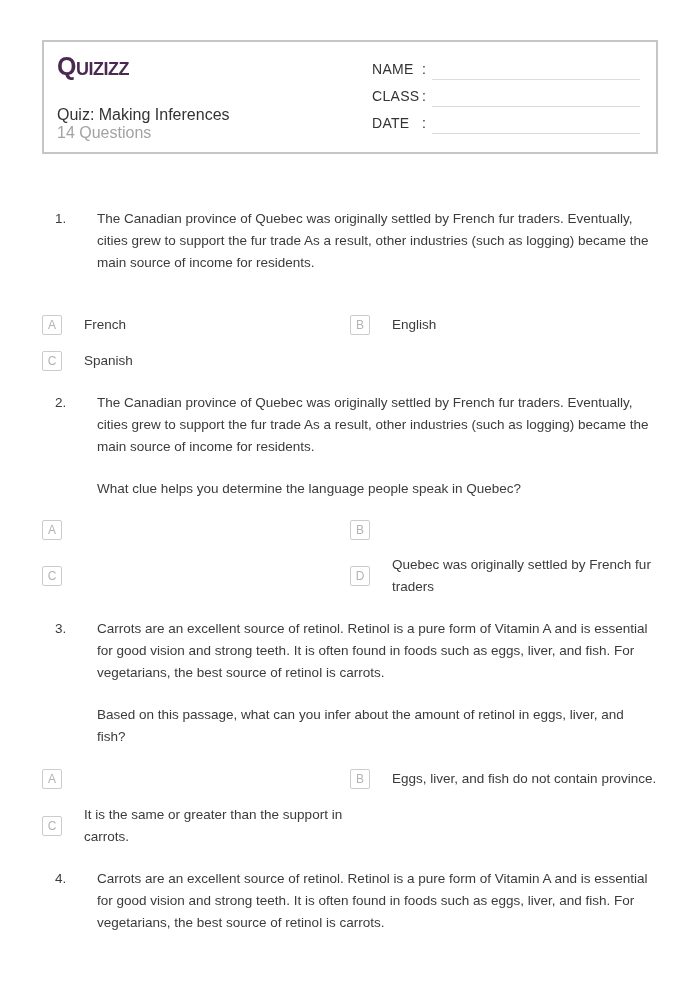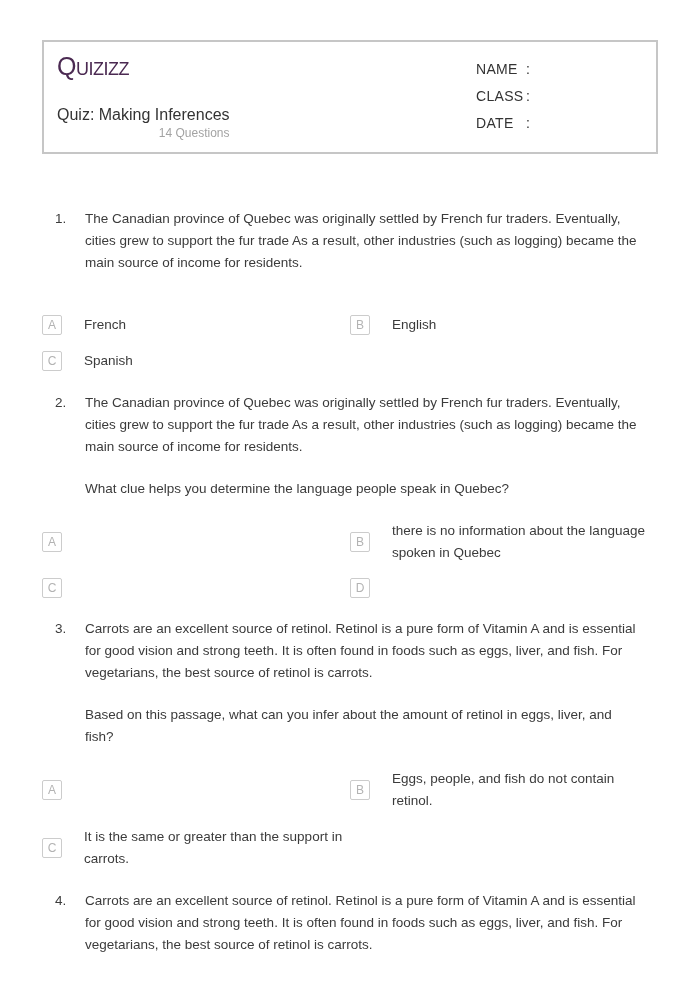--- a/index.html
+++ b/index.html
@@ -13,42 +13,42 @@
 
   
   .header-box {
     margin: 40px 42px 0; height: 114px;
     border: 2px solid #c6c6c6;
     display: flex; justify-content: space-between;
     padding: 10px 16px 10px 13px;
   }
   .header-left { display: flex; flex-direction: column; justify-content: space-between; }
   .logo {
-    font-variant: small-caps; font-weight: normal;
+    font-variant: small-caps; font-weight: bold;
     font-size: 25px; line-height: 28px; letter-spacing: -0.5px;
     color: var(--brand);
   }
   .quiz-title { font-size: 16px; line-height: 19px; color: #333; }
-  .quiz-subtitle { font-size: 12px; line-height: 18px; color: #a3a3a3; text-align: right; }
+  .quiz-subtitle { font-size: 16px; line-height: 18px; color: #a3a3a3; }
 
   .header-right {
     width: 268px; display: flex; flex-direction: column;
-    justify-content: space-between; padding: 4px 0 8px; align-items: center;
+    justify-content: space-between; padding: 4px 0 8px;
   }
   .field-row { display: flex; align-items: flex-end; height: 24px; }
   .field-label { font-size: 14px; color: #333; width: 50px; letter-spacing: 0.3px; }
   .field-colon { font-size: 14px; color: #333; margin-right: 6px; }
   .field-line { flex: 1; border-bottom: 1.5px solid #dcdcdc; height: 20px; }
 
   
   .questions { margin: 54px 42px 0; }
   .question { margin-bottom: 20px; }
   .q-head { display: flex; }
   .q-num { width: 43px; flex: none; padding-left: 13px; }
-  .q-body { flex: 1; max-width: 558px; }
+  .q-body { flex: 1; max-width: 558px; margin-left: 12px; }
   .q-passage { margin-bottom: 20px; }
 
   .options { margin-top: 20px; display: grid; grid-template-columns: 308px 1fr; row-gap: 14px; }
   .option { display: flex; align-items: center; }
   .opt-box {
     width: 20px; height: 20px; flex: none;
     border: 1px solid #cccccc; border-radius: 2px;
     color: #b3b3b3; font-size: 12px; line-height: 18px;
     display: flex; align-items: center; justify-content: center;
     margin-right: 22px; background: #fff;
@@ -117,46 +117,46 @@
         <div class="q-passage">The Canadian province of Quebec was originally settled by French fur traders. Eventually, cities grew to support the fur trade As a result, other industries (such as logging) became the main source of income for residents.</div>
         <div class="q-prompt">What clue helps you determine the language people speak in Quebec?</div>
       </div>
     </div>
     <div class="options">
       <div class="option">
         <span class="opt-box">A</span>
       </div>
       <div class="option">
         <span class="opt-box">B</span>
-        <span class="opt-text">there is no information about the language spoken in Quebec</span>
       </div>
       <div class="option">
         <span class="opt-box">C</span>
       </div>
       <div class="option">
         <span class="opt-box">D</span>
+        <span class="opt-text">Quebec was originally settled by French fur traders</span>
       </div>
     </div>
   </div>
 
   <div class="question">
     <div class="q-head">
       <div class="q-num">3.</div>
       <div class="q-body">
         <div class="q-passage">Carrots are an excellent source of retinol. Retinol is a pure form of Vitamin A and is essential for good vision and strong teeth. It is often found in foods such as eggs, liver, and fish. For vegetarians, the best source of retinol is carrots.</div>
         <div class="q-prompt">Based on this passage, what can you infer about the amount of retinol in eggs, liver, and fish?</div>
       </div>
     </div>
     <div class="options">
       <div class="option">
         <span class="opt-box">A</span>
       </div>
       <div class="option">
         <span class="opt-box">B</span>
-        <span class="opt-text">Eggs, people, and fish do not contain retinol.</span>
+        <span class="opt-text">Eggs, liver, and fish do not contain province.</span>
       </div>
       <div class="option">
         <span class="opt-box">C</span>
         <span class="opt-text">It is the same or greater than the support in carrots.</span>
       </div>
     </div>
   </div>
 
   <div class="question">
     <div class="q-head">

